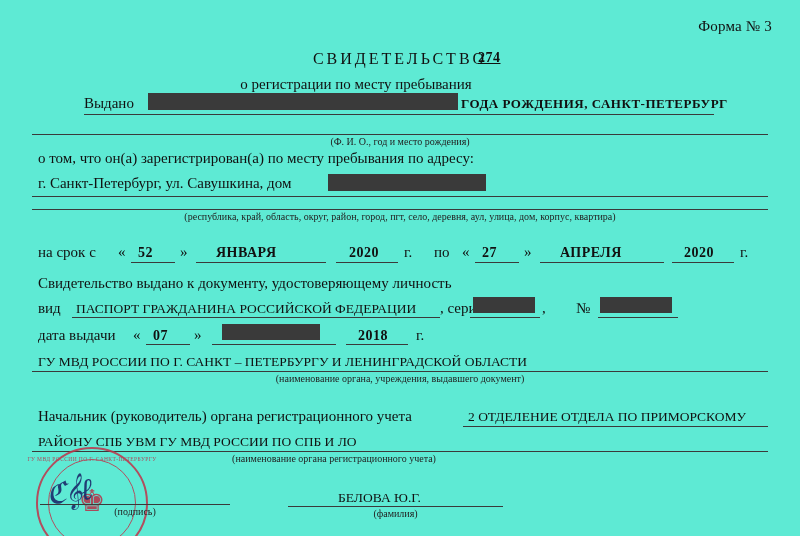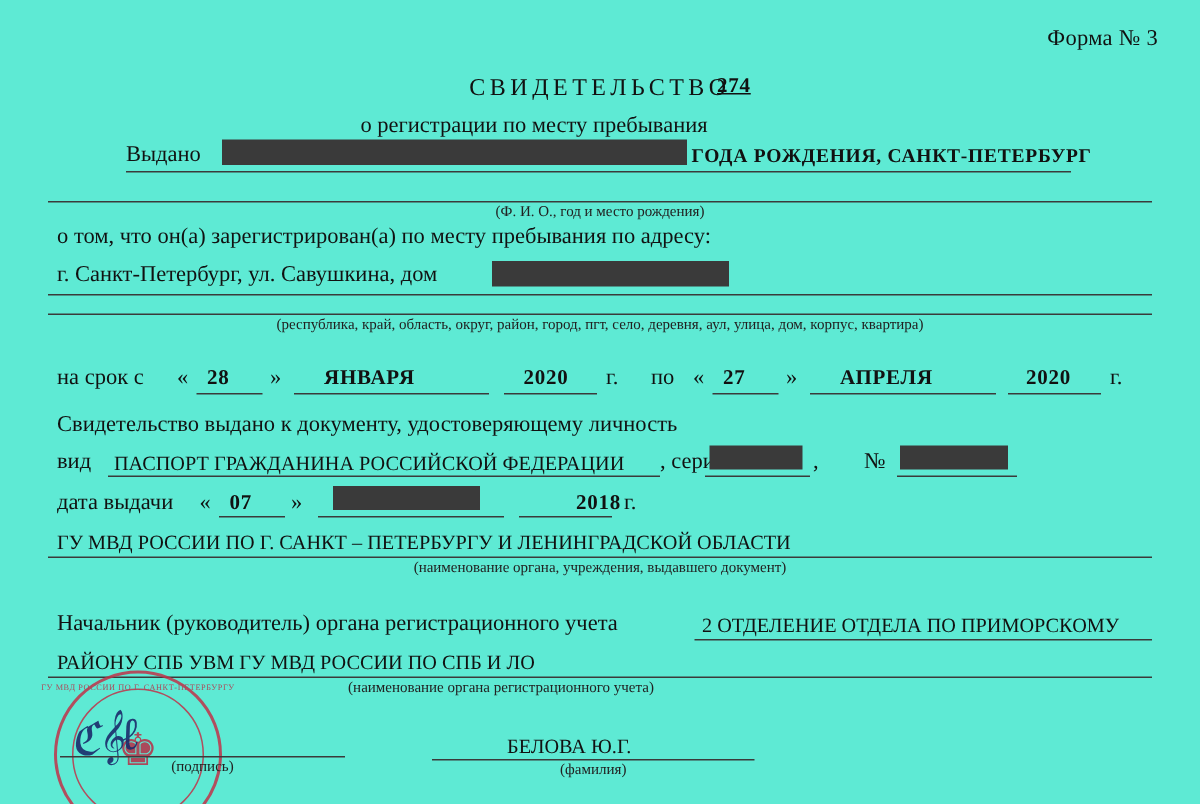--- a/index.html
+++ b/index.html
@@ -156,21 +156,21 @@
   <div class="abs lbl" style="top:150px; left:38px;">о том, что он(а) зарегистрирован(а) по месту пребывания по адресу:</div>
 
   <div class="abs lbl" style="top:175px; left:38px;">г. Санкт-Петербург, ул. Савушкина, дом</div>
   <div class="redact" style="left:328px; top:174px; width:158px; height:17px;"></div>
   <div class="rule" style="left:32px; top:196px; width:736px;"></div>
   <div class="rule" style="left:32px; top:209px; width:736px;"></div>
   <div class="abs caption" style="top:211px; left:0; width:800px;">(республика, край, область, округ, район, город, пгт, село, деревня, аул, улица, дом, корпус, квартира)</div>
 
   <div class="abs lbl" style="top:244px; left:38px;">на срок с</div>
   <div class="abs lbl" style="top:244px; left:118px;">«</div>
-  <div class="abs handwrite" style="top:245px; left:138px;">28</div>
+  <div class="abs handwrite" style="top:245px; left:138px;">52</div>
   <div class="rule" style="left:131px; top:262px; width:44px;"></div>
   <div class="abs lbl" style="top:244px; left:180px;">»</div>
   <div class="abs handwrite" style="top:245px; left:216px;">ЯНВАРЯ</div>
   <div class="rule" style="left:196px; top:262px; width:130px;"></div>
   <div class="abs handwrite" style="top:245px; left:349px;">2020</div>
   <div class="rule" style="left:336px; top:262px; width:62px;"></div>
   <div class="abs lbl" style="top:244px; left:404px;">г.</div>
   <div class="abs lbl" style="top:244px; left:434px;">по</div>
   <div class="abs lbl" style="top:244px; left:462px;">«</div>
   <div class="abs handwrite" style="top:245px; left:482px;">27</div>
@@ -195,21 +195,21 @@
   <div class="redact" style="left:600px; top:297px; width:72px; height:16px;"></div>
   <div class="rule" style="left:598px; top:317px; width:80px;"></div>
 
   <div class="abs lbl" style="top:327px; left:38px;">дата выдачи</div>
   <div class="abs lbl" style="top:327px; left:133px;">«</div>
   <div class="abs handwrite" style="top:328px; left:153px;">07</div>
   <div class="rule" style="left:146px; top:344px; width:44px;"></div>
   <div class="abs lbl" style="top:327px; left:194px;">»</div>
   <div class="redact" style="left:222px; top:324px; width:98px; height:16px;"></div>
   <div class="rule" style="left:212px; top:344px; width:124px;"></div>
-  <div class="abs handwrite" style="top:328px; left:358px;margin-left:26px;">2018</div>
+  <div class="abs handwrite" style="top:328px; left:358px;">2018</div>
   <div class="rule" style="left:346px; top:344px; width:62px;"></div>
   <div class="abs lbl" style="top:327px; left:416px;">г.</div>
 
   <div class="abs lbl-sm" style="top:354px; left:38px;">ГУ  МВД  РОССИИ  ПО  Г. САНКТ – ПЕТЕРБУРГУ  И  ЛЕНИНГРАДСКОЙ ОБЛАСТИ</div>
   <div class="rule" style="left:32px; top:371px; width:736px;"></div>
   <div class="abs caption" style="top:373px; left:0; width:800px;">(наименование органа, учреждения, выдавшего документ)</div>
 
   <div class="abs lbl" style="top:408px; left:38px;">Начальник (руководитель) органа регистрационного учета</div>
   <div class="abs lbl-sm" style="top:409px; left:468px;">2 ОТДЕЛЕНИЕ ОТДЕЛА  ПО ПРИМОРСКОМУ</div>
   <div class="rule" style="left:463px; top:426px; width:305px;"></div>

